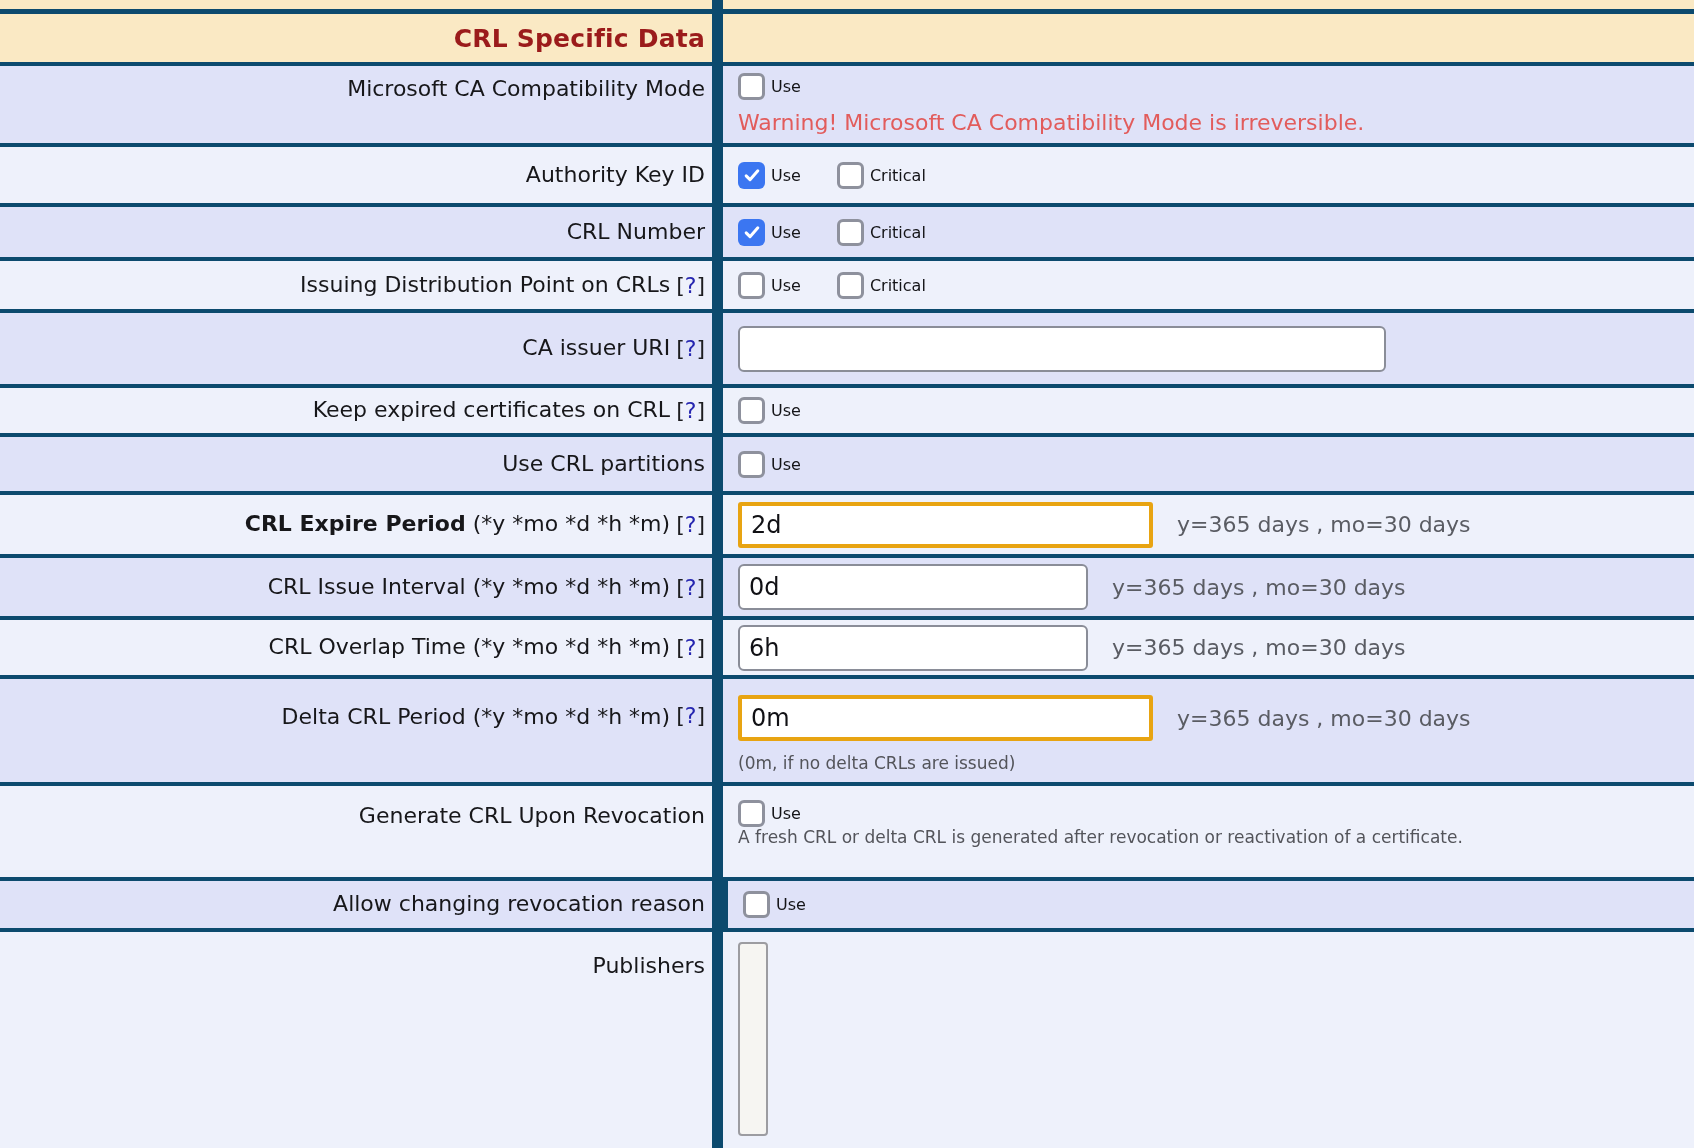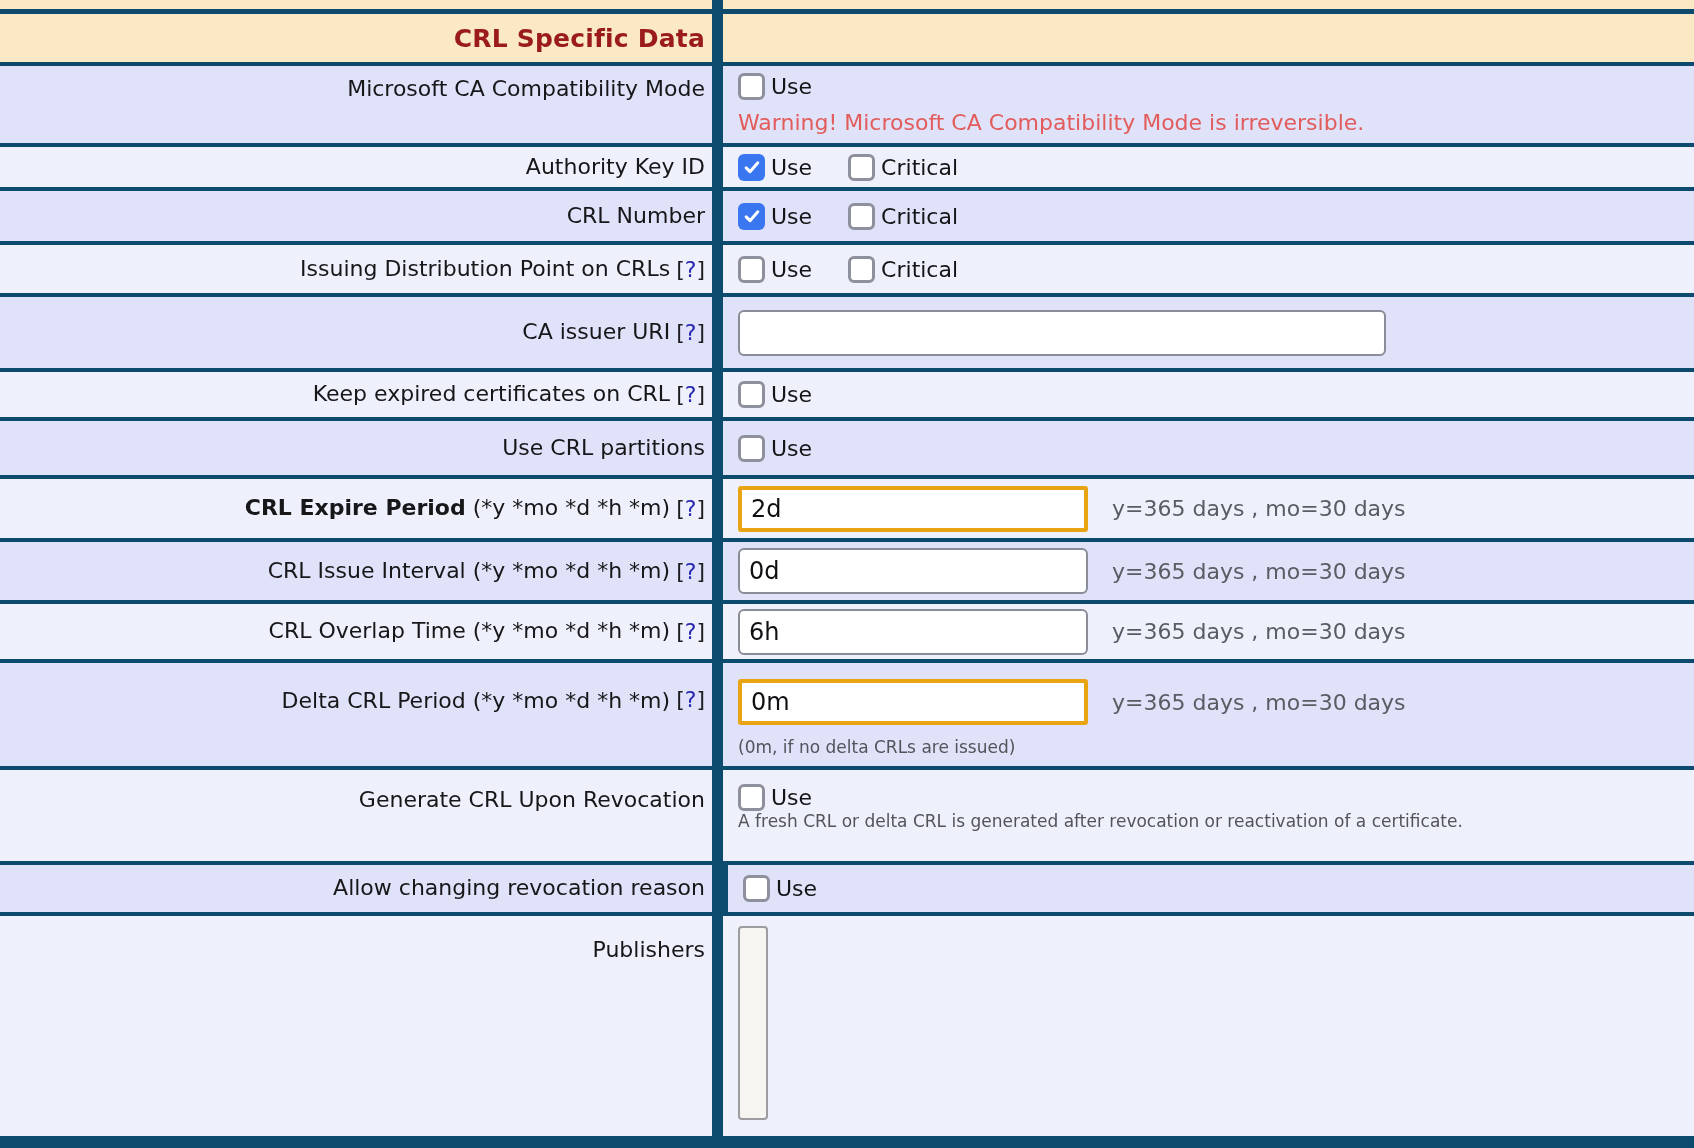--- a/index.html
+++ b/index.html
@@ -23,21 +23,21 @@
   .light .cell{background:var(--row-light);}
   .tan .cell{background:var(--header-bg);}
   .lcell{display:flex;align-items:center;justify-content:flex-end;padding-right:7px;text-align:right;}
   .ccell{display:flex;align-items:center;padding-left:15px;}
   .stack{flex-direction:column;align-items:flex-start;justify-content:flex-start;}
 
   .sliver{height:9px;margin-bottom:5px;}
   .hdr{height:48px;}
   .hdr-title{font-weight:bold;font-size:25px;color:var(--header-text);letter-spacing:.2px;}
 
-  .h77{height:77px;} .h52{height:40px;} .h50{height:50px;} .h48{height:48px;}
+  .h77{height:77px;} .h52{height:56px;} .h50{height:50px;} .h48{height:48px;}
   .h71{height:71px;} .h45{height:45px;} .h54{height:54px;} .h59{height:59px;}
   .h58{height:58px;} .h55{height:55px;} .h103{height:103px;} .h91{height:91px;}
   .h47{height:47px;gap:16px;} .h220{height:220px;margin-bottom:0;}
 
   .flabel{font-size:22px;line-height:1.3;color:#17171a;}
   .flabel .bold{font-weight:bold;}
   .suffix{margin-left:7px;}
   .help{margin-left:6px;font-size:22px;cursor:pointer;text-decoration:none;white-space:nowrap;}
   .hb{color:#1d1d20;}
   .hq{color:var(--help-mark);}
@@ -51,30 +51,30 @@
 
   .cbline{display:flex;align-items:center;}
   .cb{
     width:27px;height:27px;box-sizing:border-box;border-radius:6px;flex:none;
     background:#fff;border:3px solid #8E919D;cursor:pointer;
     display:inline-flex;align-items:center;justify-content:center;
   }
   .cb .check{display:none;width:20px;height:20px;}
   .cb.checked{background:var(--checkbox-checked);border:none;}
   .cb.checked .check{display:block;}
-  .cblabel{font-size:22px;margin-left:6px;color:#141417;}
+  .cblabel{font-size:16px;margin-left:6px;color:#141417;}
   .crit{margin-left:36px;}
 
   .inputline{display:flex;align-items:center;}
   .tinput{
     height:46px;box-sizing:border-box;font-size:24px;font-family:inherit;
     padding:0 9px;color:#101014;background:#fff;outline:none;
   }
   .tinput.gray{width:350px;border:2px solid #8A8D98;border-radius:6px;}
-  .tinput.highlight{width:350px;border:4px solid var(--input-highlight-border);border-radius:3px;}
+  .tinput.highlight{width:415px;border:4px solid var(--input-highlight-border);border-radius:3px;}
   .tinput.uri{width:648px;border:2px solid #8A8D98;border-radius:6px;}
   .hint{margin-left:24px;font-size:22px;color:#5A5C63;white-space:nowrap;}
   .note{font-size:17px;color:#53545A;}
   .warning{font-size:22px;color:var(--warning-text);}
 
   .listbox{
     width:30px;height:194px;box-sizing:border-box;flex:none;
     border:2px solid #9C9CA1;border-radius:4px;background:#F6F5F2;
   }
 </style>

